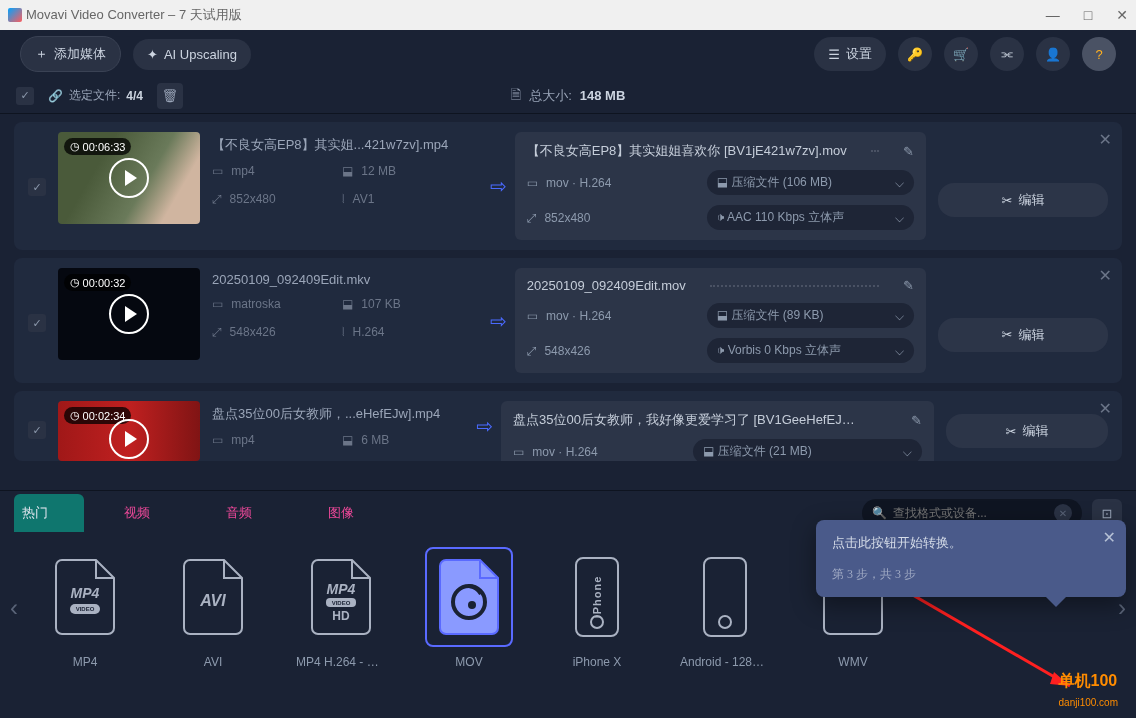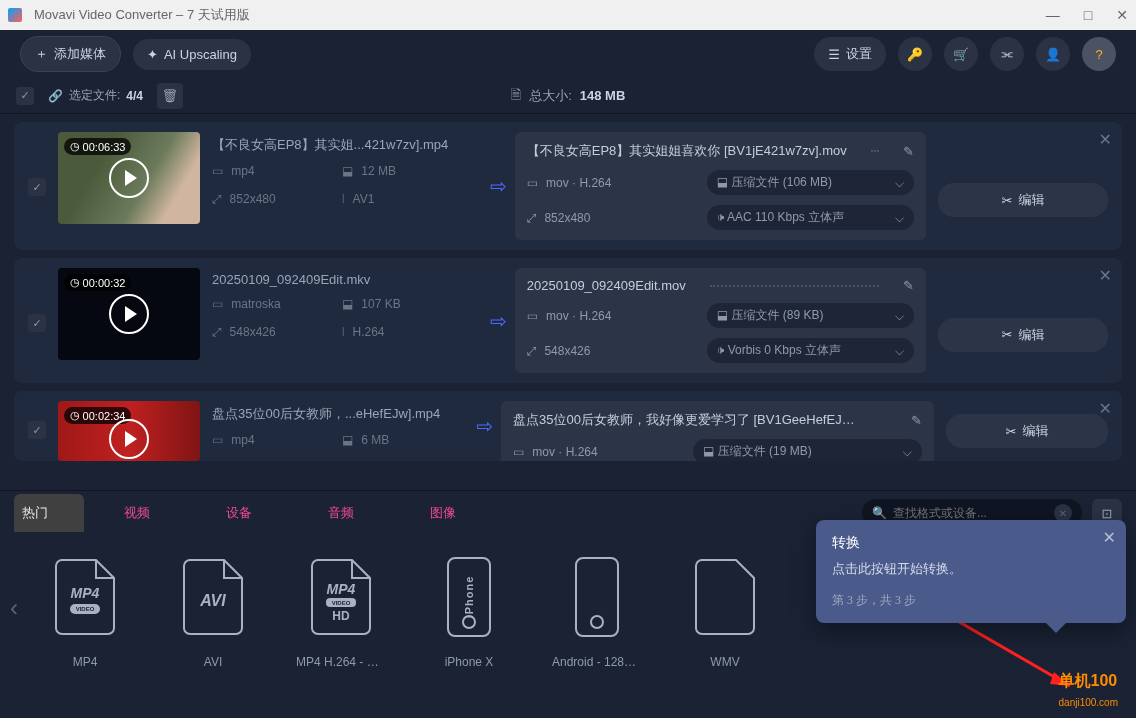--- a/index.html
+++ b/index.html
@@ -1,18 +1,18 @@
 <!DOCTYPE html>
 <html><head>
 <meta charset="utf-8">
 <style>
 * { margin: 0; padding: 0; box-sizing: border-box; font-family: -apple-system, "Microsoft YaHei", sans-serif; }
 body { background: #1a2234; color: #9aa5b8; font-size: 13px; width: 1136px; height: 718px; overflow: hidden; position: relative; }
 .titlebar { height: 30px; background: #f0f0f0; color: #666; display: flex; align-items: center; padding: 0 8px; justify-content: space-between; }
-.titlebar-left { display: flex; align-items: center; gap: 12px; }
+.titlebar-left { display: flex; align-items: center; gap: 4px; }
 .titlebar-logo { width: 14px; height: 14px; background: linear-gradient(135deg, #00a3ff, #ff5c5c); border-radius: 2px; }
 .win-controls { display: flex; gap: 24px; color: #666; }
 .win-btn { cursor: pointer; font-size: 14px; }
 .toolbar { height: 48px; background: #1a2234; display: flex; align-items: center; padding: 0 20px; gap: 12px; }
 .tb-btn { display: flex; align-items: center; gap: 6px; padding: 8px 14px; border-radius: 20px; background: #2a3244; color: #ccd4e0; cursor: pointer; font-size: 13px; }
 .tb-btn.primary { border: 1px solid #3a4254; }
 .tb-spacer { flex: 1; }
 .tb-icon { width: 34px; height: 34px; border-radius: 50%; background: #2a3244; display: flex; align-items: center; justify-content: center; cursor: pointer; color: #ccd4e0; }
 .tb-icon.help { background: #4a5264; color: #ffb020; }
 .selection-bar { height: 36px; background: #1a2234; display: flex; align-items: center; padding: 0 16px; gap: 14px; color: #9aa5b8; border-bottom: 1px solid #0e1420; }
@@ -41,21 +41,21 @@
 .out-name { color: #c5cdd9; font-size: 13px; overflow: hidden; text-overflow: ellipsis; white-space: nowrap; max-width: 350px; }
 .out-dots { flex: 1; border-bottom: 2px dotted #4a5264; height: 1px; }
 .pencil { color: #8d9aad; cursor: pointer; }
 .out-grid { display: grid; grid-template-columns: 170px 1fr; row-gap: 10px; column-gap: 10px; }
 .out-meta { display: flex; align-items: center; gap: 8px; color: #8d9aad; font-size: 12px; }
 .out-select { display: flex; align-items: center; gap: 6px; background: #1e2536; border-radius: 14px; padding: 4px 10px; font-size: 12px; color: #8d9aad; cursor: pointer; justify-content: space-between; }
 .edit-btn { width: 170px; background: #2c3548; border-radius: 16px; padding: 8px; display: flex; align-items: center; justify-content: center; gap: 6px; color: #ccd4e0; cursor: pointer; font-size: 13px; align-self: center; margin-top: 28px; }
 .format-panel { position: relative; background: #1a2234; height: 228px; border-top: 1px solid #0e1420; }
 .format-tabs { display: flex; align-items: center; height: 44px; padding: 0 14px; gap: 4px; }
 .ftab { padding: 10px 36px; color: #ec4899; cursor: pointer; font-size: 13px; border-radius: 6px 6px 0 0; }
-.ftab.active { background: #404040; color: #e0e5ee; padding-left: 8px; }
+.ftab.active { background: #0f766e; color: #e0e5ee; padding-left: 8px; }
 .search-box { margin-left: auto; background: #0f1522; border-radius: 14px; padding: 5px 10px; display: flex; align-items: center; gap: 6px; width: 220px; color: #5a6478; font-size: 12px; }
 .search-box input { background: transparent; border: none; outline: none; color: #ccd4e0; flex: 1; font-size: 12px; }
 .clear-search { width: 18px; height: 18px; border-radius: 50%; background: #2a3244; display: flex; align-items: center; justify-content: center; cursor: pointer; font-size: 10px; }
 .qr-btn { margin-left: 6px; width: 30px; height: 28px; border-radius: 6px; background: #2a3244; display: flex; align-items: center; justify-content: center; cursor: pointer; }
 .format-body { position: relative; height: 146px; display: flex; align-items: center; padding: 0 40px; }
 .nav-arrow { position: absolute; top: 50%; transform: translateY(-50%); color: #5a6478; font-size: 24px; cursor: pointer; user-select: none; }
 .nav-arrow.left { left: 10px; }
 .nav-arrow.right { right: 10px; }
 .format-row { display: flex; gap: 38px; align-items: flex-start; }
 .format-item { display: flex; flex-direction: column; align-items: center; gap: 8px; cursor: pointer; width: 90px; }
@@ -305,37 +305,36 @@
         <span class="out-name">盘点35位00后女教师，我好像更爱学习了 [BV1GeeHefEJw].mov</span>
         <span class="out-dots"></span>
         <span class="pencil">✎</span>
       </div>
       <div class="out-grid">
         <div class="out-meta">
             <span>▭</span>
             <span>mov · H.264</span>
           </div>
         <div class="out-select">
-            <span><span>⬓ </span><span>压缩文件 (19 MB)</span></span>
+            <span><span>⬓ </span><span>压缩文件 (21 MB)</span></span>
             <span>⌵</span>
           </div>
       </div>
     </div>
     <div class="edit-btn" style="margin-top:10px">
         <span>✂</span>
         <span>编辑</span>
       </div>
   </div>
 </div>
 
 <div class="format-panel">
   <div class="format-tabs">
     <div class="ftab active">热门</div>
     <div class="ftab">视频</div>
-    <div class="ftab">设备</div>
     <div class="ftab">音频</div>
     <div class="ftab">图像</div>
     <div class="search-box">
       <span>🔍</span>
       <input placeholder="查找格式或设备..." style="">
       <div class="clear-search">✕</div>
     </div>
     <div class="qr-btn">
         <span>⊡</span>
       </div>
@@ -373,20 +372,32 @@
               <path d="M42 2v18h18" fill="none" stroke="#aab2c2" stroke-width="2"></path>
               <text x="31" y="36" fill="#aab2c2" font-size="14" font-weight="bold" text-anchor="middle" font-style="italic">MP4</text>
               <rect x="16" y="40" width="30" height="9" rx="4" fill="#aab2c2"></rect>
               <text x="31" y="47" fill="#1a2234" font-size="6" font-weight="bold" text-anchor="middle">VIDEO</text>
               <text x="31" y="62" fill="#aab2c2" font-size="12" font-weight="bold" text-anchor="middle">HD</text>
             </svg>
           </div>
         <div class="format-label">MP4 H.264 - HD 7...</div>
       </div>
       <div class="format-item">
+        <div class="format-icon selected">
+            <svg class="filesvg" viewBox="0 0 62 78">
+              <path d="M8 2h34l18 18v50a6 6 0 01-6 6H8a6 6 0 01-6-6V8a6 6 0 016-6z" fill="#8a9aff" stroke="#5a6aff" stroke-width="2"></path>
+              <path d="M42 2v18h18" fill="none" stroke="#5a6aff" stroke-width="2"></path>
+              <circle cx="31" cy="44" r="16" fill="none" stroke="#1a2234" stroke-width="4"></circle>
+              <path d="M31 28 A16 16 0 0 1 43 36" fill="none" stroke="#1a2234" stroke-width="4"></path>
+              <circle cx="34" cy="47" r="4" fill="#1a2234"></circle>
+            </svg>
+          </div>
+        <div class="format-label">MOV</div>
+      </div>
+      <div class="format-item">
         <div class="format-icon">
             <div class="phone-shape">
               <span class="phone-txt">iPhone</span>
             </div>
           </div>
         <div class="format-label">iPhone X</div>
       </div>
       <div class="format-item">
         <div class="format-icon">
             <div class="phone-shape"></div>
@@ -400,21 +411,20 @@
             </svg>
           </div>
         <div class="format-label">WMV</div>
       </div>
     </div>
   </div>
 </div>
 
 <div class="tooltip">
   <span class="tooltip-close">✕</span>
-  <div class="tooltip-title">转换</div>
   <div class="tooltip-text">点击此按钮开始转换。</div>
   <div class="tooltip-step">第 3 步，共 3 步</div>
   <div class="tooltip-tri"></div>
 </div>
 
 <div class="arrow-annot" style="top:576px;left:880px">
   <svg width="220" height="130">
       <line x1="0" y1="0" x2="190" y2="110"></line>
       <polygon points="190,110 174,96 170,108"></polygon>
     </svg>

